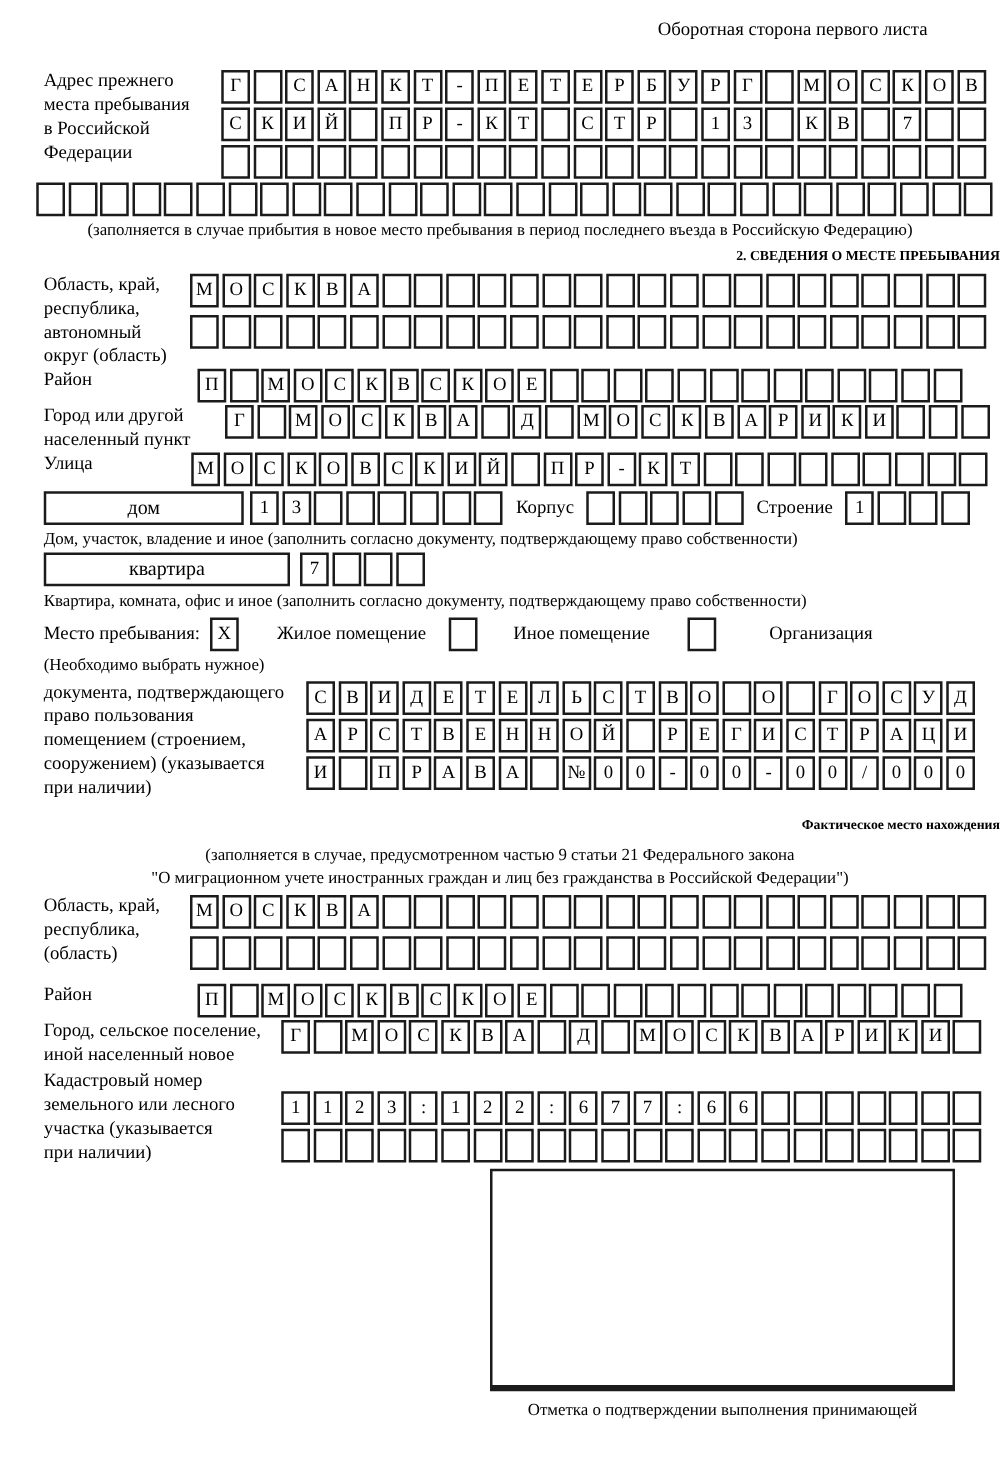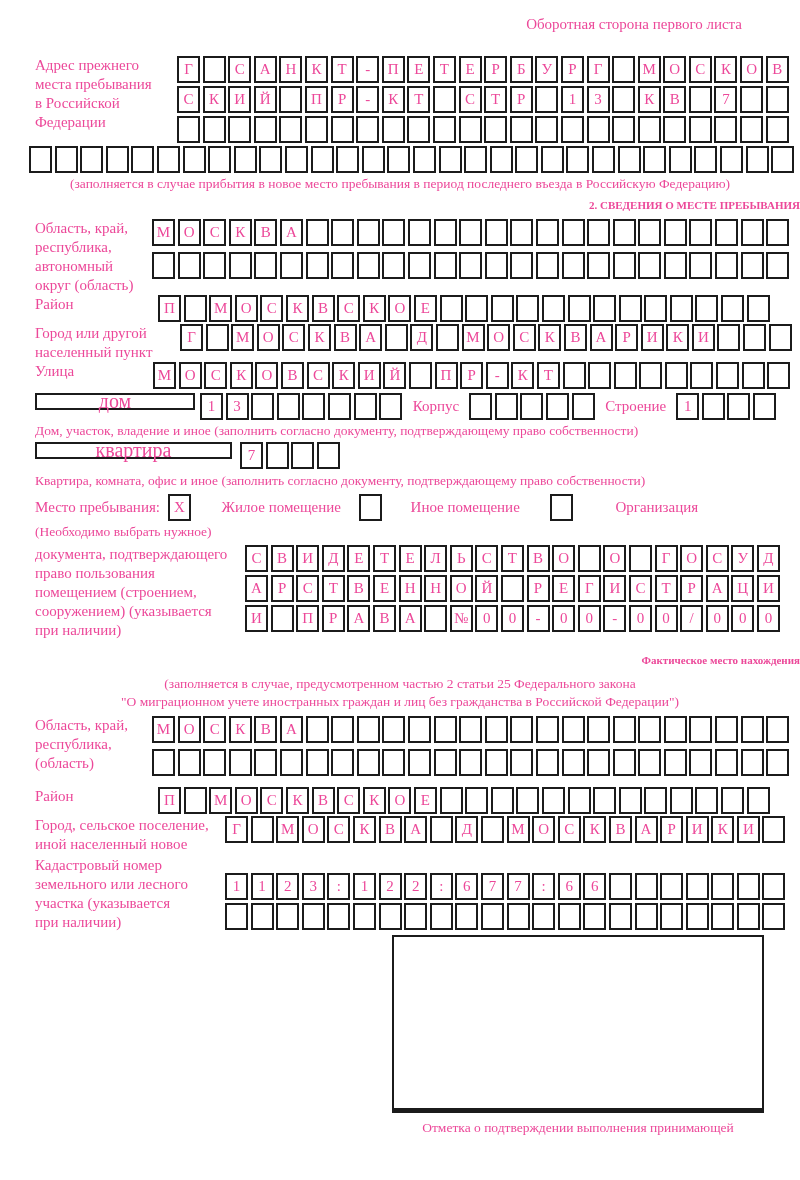--- a/index.html
+++ b/index.html
@@ -1,34 +1,34 @@
 <!DOCTYPE html>
 <html><head>
 <meta charset="utf-8">
 <style>
   html,body{margin:0;padding:0;background:#fff;}
   .page{
     width:800px;height:1180px;position:relative;background:#fff;overflow:hidden;
-    font-family:"Liberation Serif",serif;color:#ec4899;
+    font-family:"Liberation Serif",serif;color:#000000;
   }
   .header-note{position:absolute;top:16px;right:58px;font-size:15px;}
   .flow{position:absolute;top:0;left:0;width:800px;}
   .row{display:flex;align-items:flex-start;}
   .label{font-size:15px;line-height:19px;padding-left:35px;box-sizing:border-box;flex:0 0 auto;}
   .cellrow{display:flex;flex-wrap:nowrap;margin-bottom:2px;}
   .cellcol .cellrow{margin-bottom:3px;}
   .cellcol.wide-gap .cellrow{margin-bottom:6px;}
   .cell{
     box-sizing:border-box;flex:0 0 23px;width:23px;height:27px;margin-right:2.6px;
     border:2px solid #1b1b1b;display:flex;align-items:center;justify-content:center;
     font-size:15px;line-height:1;background:#fff;
   }
   .widebox{
-    box-sizing:border-box;height:17px;border:2px solid #1b1b1b;background:#fff;
-    display:flex;align-items:center;justify-content:center;font-size:20px;flex:0 0 auto;
+    box-sizing:border-box;height:27px;border:2px solid #1b1b1b;background:#fff;
+    display:flex;align-items:center;justify-content:center;font-size:16px;flex:0 0 auto;
   }
   .inline-label{font-size:15px;line-height:27px;flex:0 0 auto;}
   .caption{font-size:13.5px;line-height:17px;}
   .center{text-align:center;}
   .sec-title{font-weight:bold;font-size:11px;text-align:right;line-height:20px;}
   .stamp-wrap{margin-left:392px;width:372px;}
   .stamp-box{box-sizing:border-box;width:372px;height:178px;border:2px solid #1b1b1b;border-bottom:5px solid #1b1b1b;background:#fff;}
   .stamp-caption{margin-top:6px;font-size:13.5px;line-height:18px;text-align:center;}
 </style>
 </head>
@@ -450,21 +450,21 @@
             <span class="cell">/</span>
             <span class="cell">0</span>
             <span class="cell">0</span>
             <span class="cell">0</span>
           </div>
       </div>
     </div>
 
     <div class="sec-title" style="margin-top:10px;">Фактическое место нахождения</div>
     <div class="caption center" style="margin-top:5px;line-height:18px;">
-        <div>(заполняется в случае, предусмотренном частью 2 статьи 25 Федерального закона</div>
+        <div>(заполняется в случае, предусмотренном частью 9 статьи 21 Федерального закона</div>
         <div>"О миграционном учете иностранных граждан и лиц без гражданства в Российской Федерации")</div>
       </div>
 
     <div class="row" style="margin-top:5px;">
       <div class="label" style="width:152px;">
           <div>Область, край,</div>
           <div>республика,</div>
           <div>(область)</div>
         </div>
       <div class="cellcol wide-gap">

